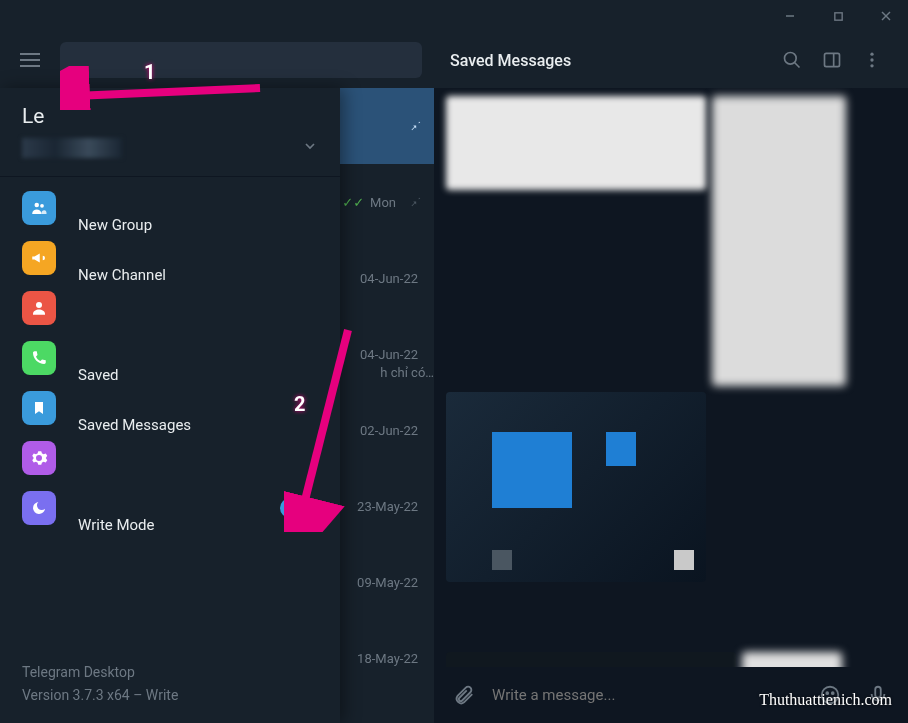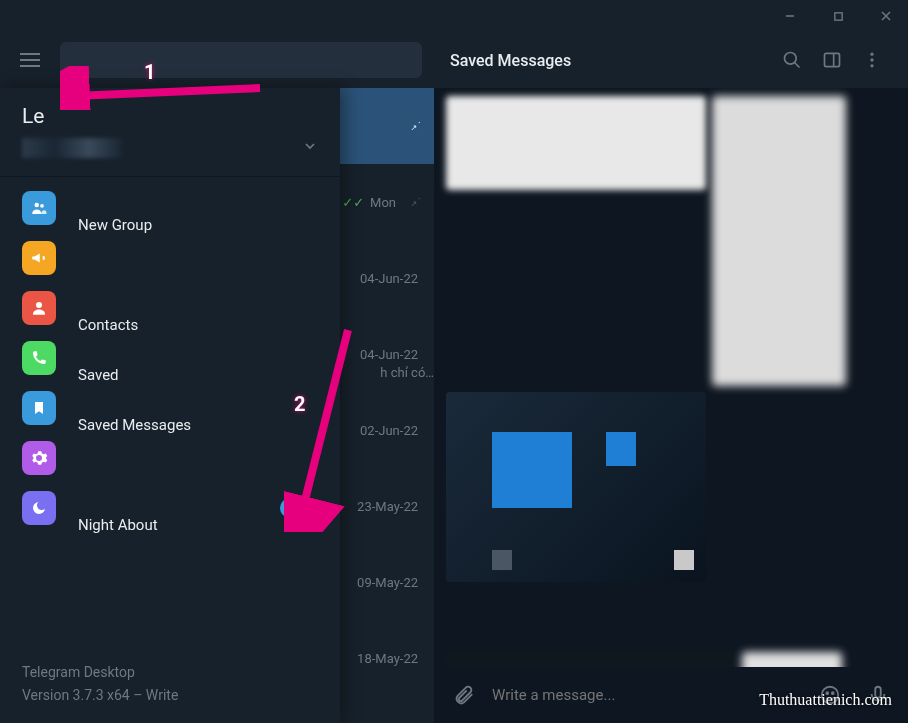--- a/index.html
+++ b/index.html
@@ -163,30 +163,30 @@
         </div>
         <span class="label">New Group</span>
       </div>
 
       <div class="menu-item">
         <div class="micon" style="background:#f5a623">
           <svg width="18" height="18" viewBox="0 0 24 24" fill="#fff">
               <path d="M3 10v4h3l7 4V6l-7 4H3zm14-1a3 3 0 010 6v-6z"></path>
             </svg>
         </div>
+        <span class="label">New Channel</span>
       </div>
 
       <div class="menu-item">
         <div class="micon" style="background:#eb5545">
           <svg width="18" height="18" viewBox="0 0 24 24" fill="#fff">
               <circle cx="12" cy="8" r="4"></circle>
               <path d="M4 20c0-4 4-6 8-6s8 2 8 6v1H4z"></path>
             </svg>
         </div>
-        <span class="label">Contacts</span>
       </div>
 
       <div class="menu-item">
         <div class="micon" style="background:#4cd964">
           <svg width="18" height="18" viewBox="0 0 24 24" fill="#fff">
               <path d="M6 3c-1 0-2 1-2 2 0 8 7 15 15 15 1 0 2-1 2-2v-3l-5-1-2 2c-3-1-5-3-6-6l2-2-1-5H6z"></path>
             </svg>
         </div>
         <span class="label">Saved</span>
       </div>
@@ -207,21 +207,21 @@
             </svg>
         </div>
       </div>
 
       <div class="menu-item">
         <div class="micon" style="background:#7a6ff0">
           <svg width="16" height="16" viewBox="0 0 24 24" fill="#fff">
               <path d="M21 13A9 9 0 1111 3a7 7 0 0010 10z"></path>
             </svg>
         </div>
-        <span class="label">Night About</span>
+        <span class="label">Write Mode</span>
         <div class="toggle">
           <div class="knob"></div>
         </div>
       </div>
 
       <div class="drawer-footer">
         <div>Telegram Desktop</div>
         <div>Version 3.7.3 x64 – Write</div>
       </div>
     </div>

